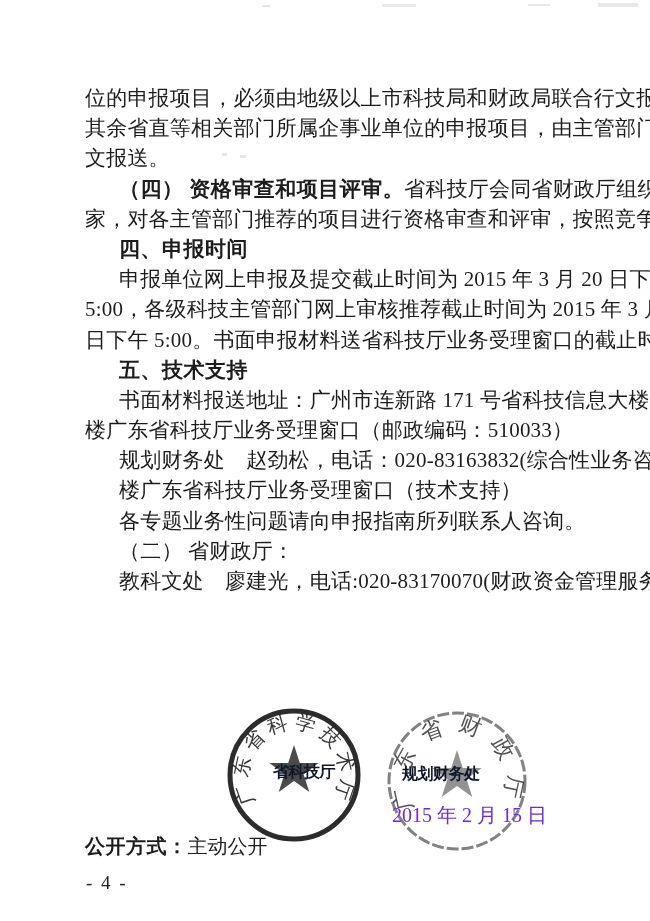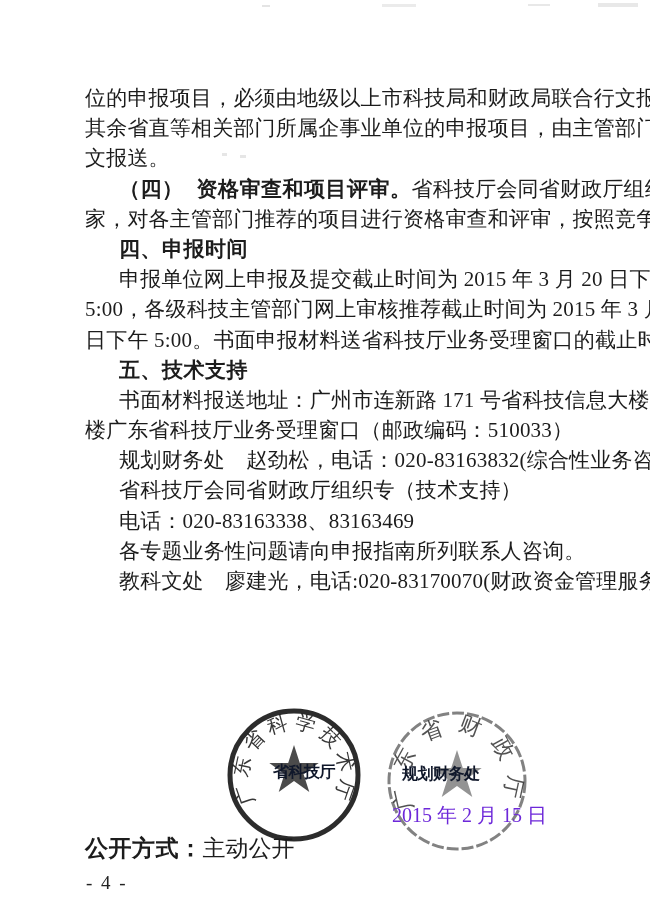--- a/index.html
+++ b/index.html
@@ -15,21 +15,21 @@
     position:absolute;
     left:85px;top:83px;
     width:520px;
     font-size:21px;
     line-height:30.2px;
     letter-spacing:0.2px;
   }
   .line{white-space:nowrap;height:30.2px;}
   .indent{text-indent:34px;}
   .b{
-    font-family:Liberation Mono, monospace;
+    font-family:Liberation Serif, serif;
     font-weight:700;
     letter-spacing:0.5px;
   }
   
   .stamp{position:absolute;}
   .stamp-left{left:219px;top:700px;}
   .stamp-right{left:379px;top:703px;}
   .seal-label{
     position:absolute;
     font-size:16px;
@@ -45,21 +45,21 @@
     position:absolute;
     left:392px;top:802px;
     font-size:20px;
     color:#6d28d9;
     white-space:nowrap;
     z-index:3;
   }
   .footer-line{
     position:absolute;
     left:85px;top:833px;
-    font-size:23px;
+    font-size:20px;
     white-space:nowrap;
   }
   .footer-line .b{letter-spacing:0.5px;}
   .page-number{
     position:absolute;
     left:86px;top:872px;
     font-size:19px;
     letter-spacing:2px;
     color:#222;
     white-space:nowrap;
@@ -93,23 +93,23 @@
     <div class="line indent"><span class="b">（四） 资格审查和项目评审。</span><span>省科技厅会同省财政厅组织专</span></div>
     <div class="line"><span>家，对各主管部门推荐的项目进行资格审查和评审，按照竞争择</span></div>
     <div class="line indent"><span class="b">四、申报时间</span></div>
     <div class="line indent"><span>申报单位网上申报及提交截止时间为 2015 年 3 月 20 日下午</span></div>
     <div class="line"><span>5:00，各级科技主管部门网上审核推荐截止时间为 2015 年 3 月 27</span></div>
     <div class="line"><span>日下午 5:00。书面申报材料送省科技厅业务受理窗口的截止时间</span></div>
     <div class="line indent"><span class="b">五、技术支持</span></div>
     <div class="line indent"><span>书面材料报送地址：广州市连新路 171 号省科技信息大楼 1</span></div>
     <div class="line"><span>楼广东省科技厅业务受理窗口（邮政编码：510033）</span></div>
     <div class="line indent"><span>规划财务处　赵劲松，电话：020-83163832(综合性业务咨询)</span></div>
-    <div class="line indent"><span>省科技厅会同省财政厅组织专（技术支持）</span></div>
-    <div class="line indent"><span>电话：020-83163338、83163469</span></div>
+    <div class="line indent"><span>楼广东省科技厅业务受理窗口（技术支持）</span></div>
     <div class="line indent"><span>各专题业务性问题请向申报指南所列联系人咨询。</span></div>
+    <div class="line indent"><span>（二） 省财政厅：</span></div>
     <div class="line indent"><span>教科文处　廖建光，电话:020-83170070(财政资金管理服务)。</span></div>
   </div>
 
   <svg class="stamp stamp-left" width="150" height="150" viewBox="0 0 150 150">
     <circle cx="75" cy="75" r="64" fill="none" stroke="#1a1a1a" stroke-width="5" opacity="0.92"></circle>
     <path id="arcL" d="M 37.3 101.4 A 46 46 0 1 1 112.7 101.4" fill="none"></path>
     <text class="ring-text" font-size="20" letter-spacing="5" text-anchor="middle" opacity="0.9">
       <textPath href="#arcL" startOffset="50%">广东省科学技术厅</textPath>
     </text>
     <polygon transform="translate(75,71)" fill="#1e1e1e" opacity="0.8" points="0,-26 5.8,-8 24.7,-8 9.5,3.1 15.3,21 0,9.9 -15.3,21 -9.5,3.1 -24.7,-8 -5.8,-8"></polygon>

